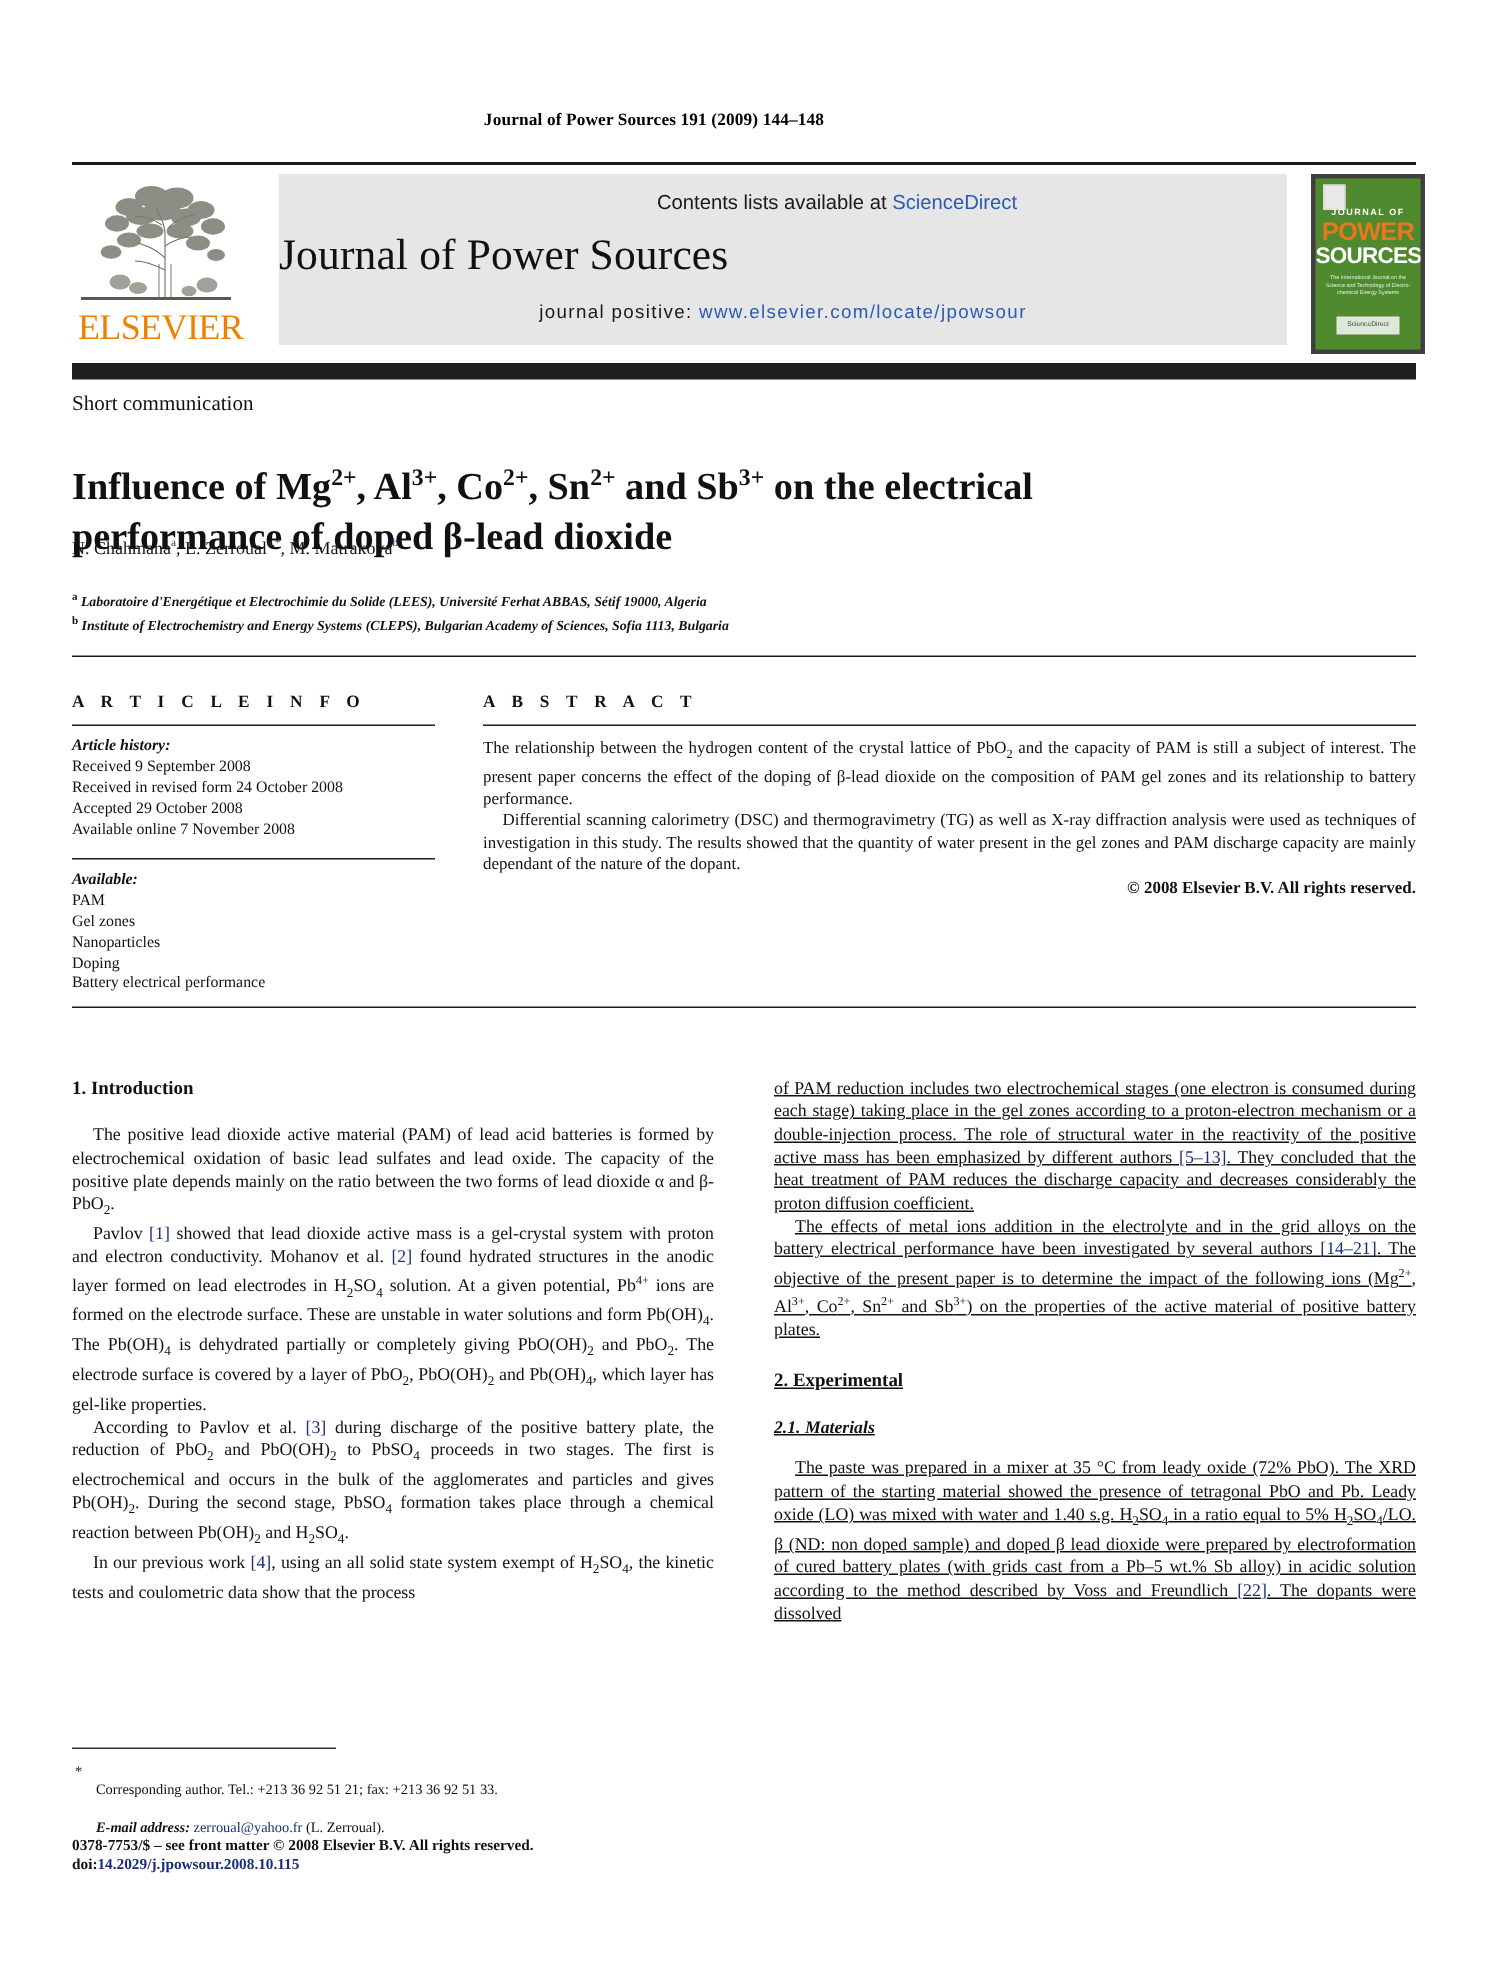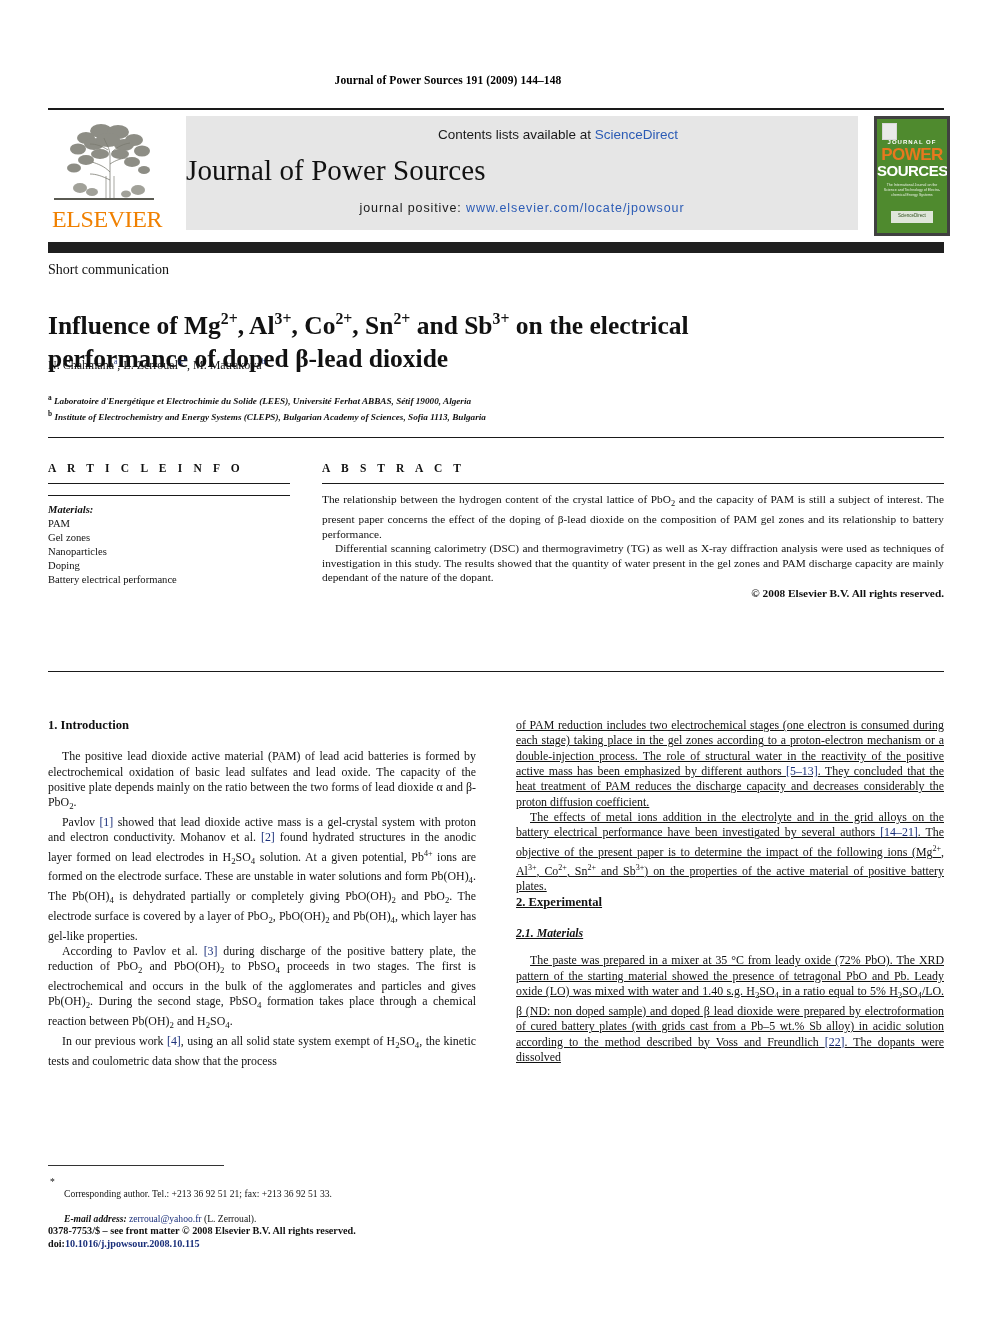--- a/index.html
+++ b/index.html
@@ -19,21 +19,21 @@
   .page {
     position: absolute;
     left: 0; top: 0;
     width: 992px;
     height: 1323px;
   }
 
   
   .running-head {
     position: absolute;
-    left: 12px; top: 74px;
+    left: 0; top: 74px;
     width: 872px;
     text-align: center;
     font-size: 11.5px;
     font-weight: bold;
     letter-spacing: .1px;
   }
 
   
   .hdr-rule-top {
     position: absolute;
@@ -305,21 +305,21 @@
   }
   .col-left  { left: 48px; }
   .col-right { left: 516px; text-decoration: underline; }
 
   .col h2 {
     margin: 0 0 16px 0;
     font-size: 12.6px;
     font-weight: bold;
     font-family: "Liberation Serif", serif;
   }
-  .col h2.spaced { }
+  .col h2.spaced { margin-top: 18px; }
   .col h3 {
     margin: 14px 0 12px 0;
     font-size: 11.8px;
     font-weight: bold;
     font-style: italic;
     font-family: "Liberation Serif", serif;
   }
   .col p { margin: 0; text-indent: 14px; }
   .col p.noind { text-indent: 0; }
   .ref { color: #1a2f7a; }
@@ -437,23 +437,30 @@
   <div class="short-comm">Short communication</div>
   <h1 class="paper-title">Influence of Mg<sup>2+</sup>, Al<sup>3+</sup>, Co<sup>2+</sup>, Sn<sup>2+</sup> and Sb<sup>3+</sup> on the electrical performance of doped β-lead dioxide</h1>
   <div class="authors">N. Chahmana<sup>a</sup>, L. Zerroual<sup>a,*</sup>, M. Matrakova<sup>b</sup></div>
   <div class="affils"><sup>a</sup> Laboratoire d'Energétique et Electrochimie du Solide (LEES), Université Ferhat ABBAS, Sétif 19000, Algeria<br><sup>b</sup> Institute of Electrochemistry and Energy Systems (CLEPS), Bulgarian Academy of Sciences, Sofia 1113, Bulgaria</div>
 
   <div class="title-rule"></div>
 
   <div class="info-col">
     <div class="sec-head">A R T I C L E   I N F O</div>
     <div class="thin-rule"></div>
+    <div class="hist">
+      <div class="lbl">Article history:</div>
+      <div>Received 9 September 2008</div>
+      <div>Received in revised form 24 October 2008</div>
+      <div>Accepted 29 October 2008</div>
+      <div>Available online 7 November 2008</div>
+    </div>
     <div class="kw-rule"></div>
     <div class="kws">
-      <div class="lbl">Materials:</div>
+      <div class="lbl">Available:</div>
       <div>PAM</div>
       <div>Gel zones</div>
       <div>Nanoparticles</div>
       <div>Doping</div>
       <div>Battery electrical performance</div>
     </div>
   </div>
 
   <div class="abs-col">
     <div class="sec-head">A B S T R A C T</div>
@@ -489,16 +496,16 @@
     <span class="ftxt">Corresponding author. Tel.: +213 36 92 51 21; fax: +213 36 92 51 33.</span>
     <span class="ftxt">
       <span class="em">E-mail address:</span>
       <span class="mail">zerroual@yahoo.fr</span>
       <span>(L. Zerroual).</span>
     </span>
   </div>
 
   <div class="issn">
     <div>0378-7753/$ – see front matter © 2008 Elsevier B.V. All rights reserved.</div>
-    <div><span>doi:</span><span class="doi">10.1016/j.jpowsour.2008.10.115</span></div>
+    <div><span>doi:</span><span class="doi">14.2029/j.jpowsour.2008.10.115</span></div>
   </div>
 
 </div>
 
 </body></html>

